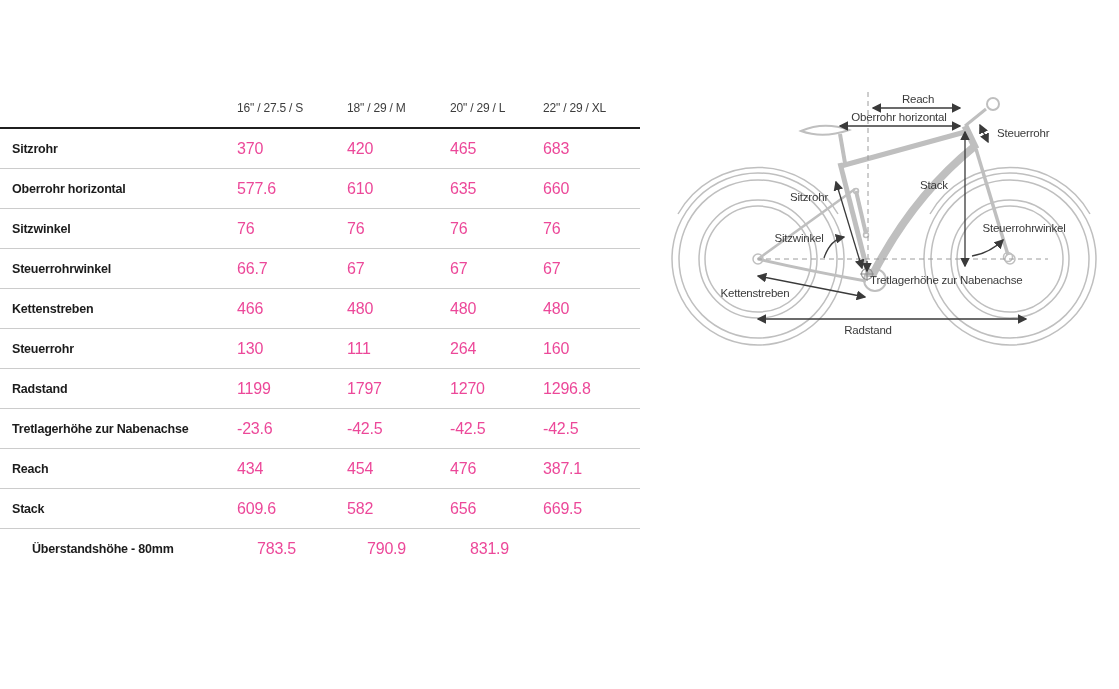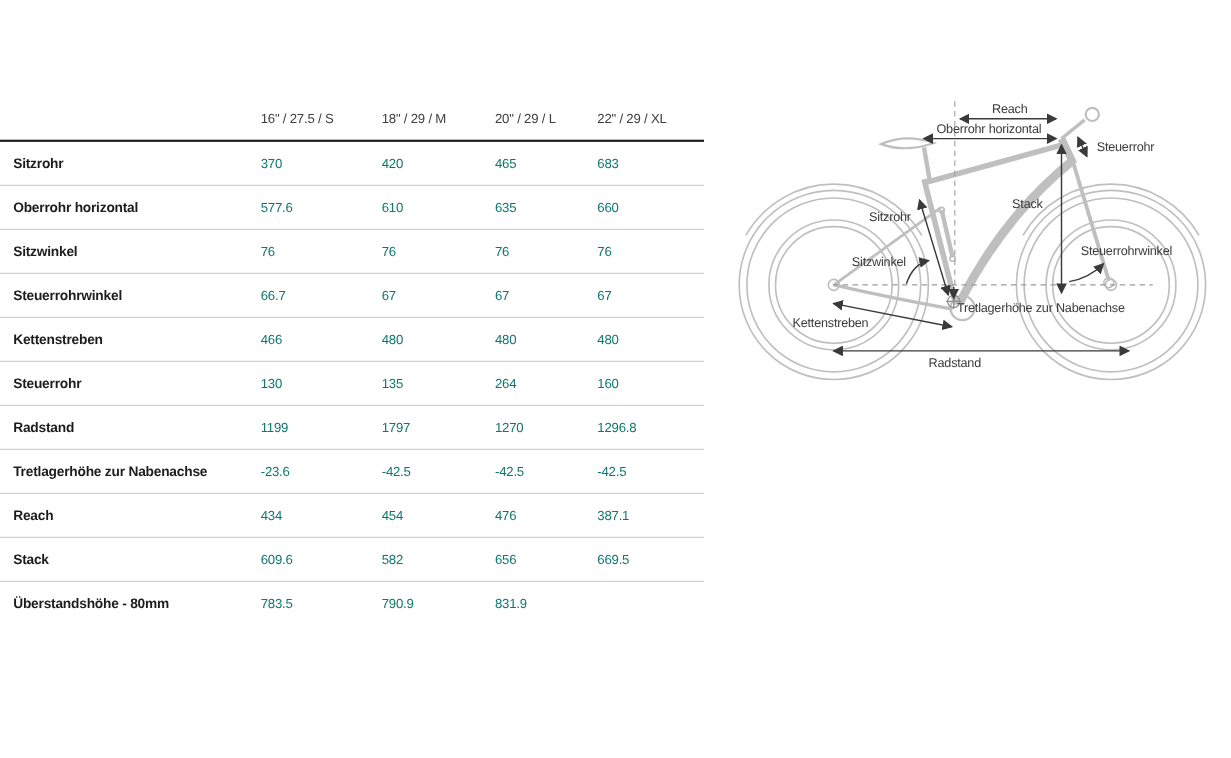--- a/index.html
+++ b/index.html
@@ -17,26 +17,26 @@
     letter-spacing:-0.2px;
   }
   .t-grid {
     display:grid;
     grid-template-columns:237px 110px 103px 93px 97px;
     align-items:center;
   }
   .thead { height:38px; border-bottom:2px solid #1f1f1f; }
   .th { font-size:12px; color:#3d3d3d; }
   .t-row { height:40px; border-bottom:1px solid #cccccc; box-sizing:border-box; }
-  .t-row:last-child { border-bottom:none; }
+  .t-row:last-child { border-bottom:none;margin-left:20px; }
   .row-label {
     font-weight:bold; font-size:12.5px; color:#1c1c1c;
     padding-left:12px; white-space:nowrap;
   }
-  .cell-value { font-size:12px; color:#0f766e; }
+  .cell-value { font-size:16px; color:#ec4899; }
 
   
   .diagram { position:absolute; left:660px; top:85px; width:459px; height:270px; }
   .anno-text { font-size:11.5px; fill:#3a3a3a; letter-spacing:-0.2px; }
   .anno-line { stroke:#3a3a3a; stroke-width:1.3; fill:none; }
   .dash-line { stroke:#9c9c9c; stroke-width:1; stroke-dasharray:5 4; fill:none; }
   .bike { stroke:#bfbfbf; fill:none; stroke-width:1.5; }
 </style>
 </head>
 <body>
@@ -86,21 +86,21 @@
     <div class="row-label">Kettenstreben</div>
     <div class="cell-value">466</div>
     <div class="cell-value">480</div>
     <div class="cell-value">480</div>
     <div class="cell-value">480</div>
   </div>
 
   <div class="t-grid t-row">
     <div class="row-label">Steuerrohr</div>
     <div class="cell-value">130</div>
-    <div class="cell-value">135</div>
+    <div class="cell-value">111</div>
     <div class="cell-value">264</div>
     <div class="cell-value">160</div>
   </div>
 
   <div class="t-grid t-row">
     <div class="row-label">Radstand</div>
     <div class="cell-value">1199</div>
     <div class="cell-value">1797</div>
     <div class="cell-value">1270</div>
     <div class="cell-value">1296.8</div>

